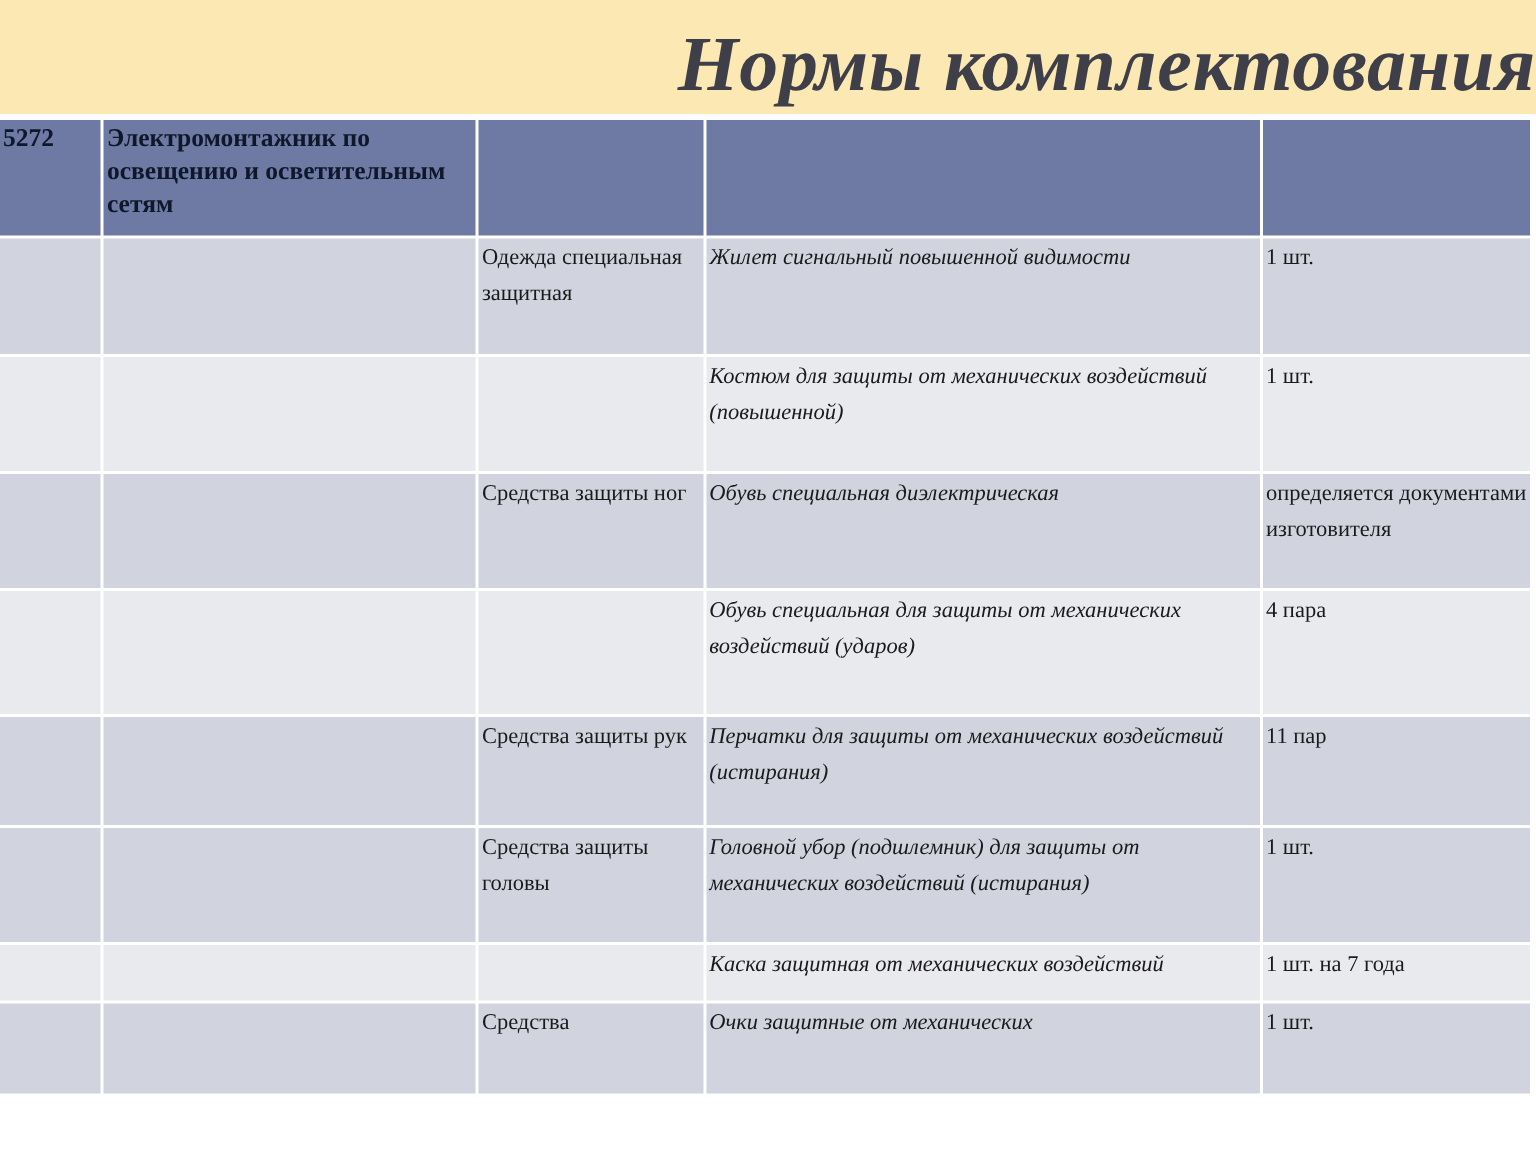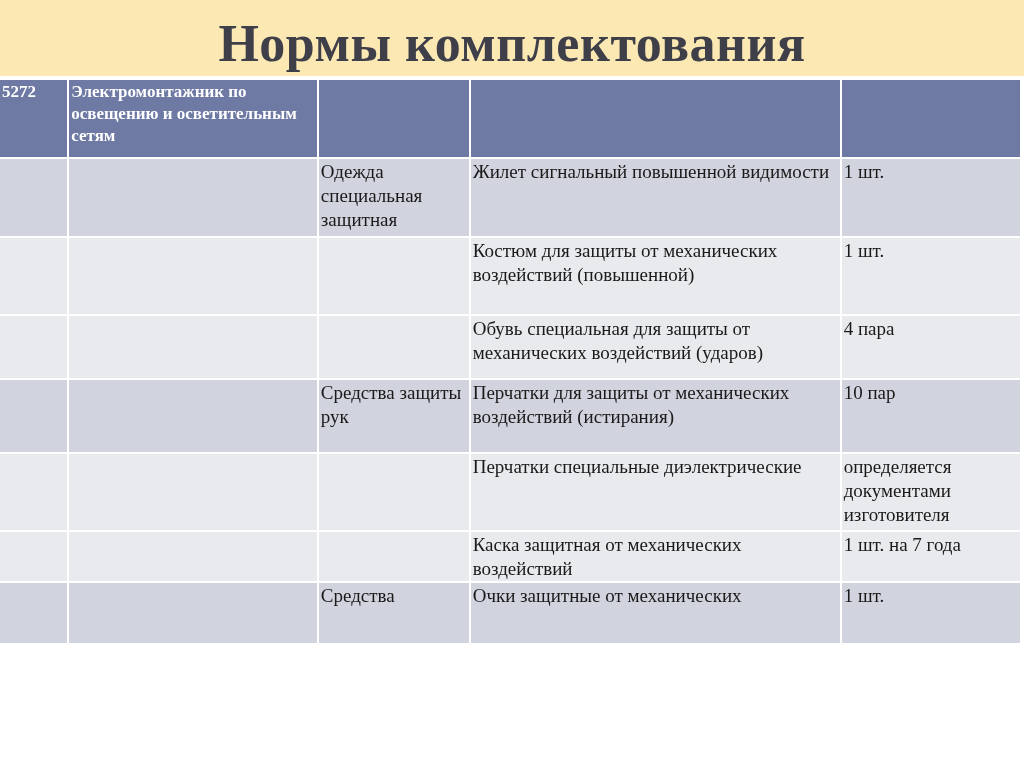--- a/index.html
+++ b/index.html
@@ -1,24 +1,24 @@
 <!DOCTYPE html>
 <html><head>
 <meta charset="utf-8">
 <style>
   html, body { margin:0; padding:0; }
   body { width:1024px; height:767px; overflow:hidden; background:#ffffff; position:relative; font-family:"Liberation Serif", serif; }
   .title-bar { position:absolute; left:0; top:0; width:1024px; height:76px; background:#fce8b2; }
-  .title { position:absolute; left:0; top:0; width:1024px; height:76px; line-height:88px; text-align:center; font-family:"Liberation Serif", serif; font-weight:bold; font-size:52px; color:#3f3f4a; letter-spacing:0.5px; }
+  .title { position:absolute; left:0; top:0; width:1024px; height:76px; line-height:88px; text-align:right; font-family:"Liberation Serif", serif; font-style:italic; font-weight:bold; font-size:52px; color:#3f3f4a; letter-spacing:0.5px; }
   .tbl { position:absolute; left:-2px; top:78px; border-collapse:separate; border-spacing:2px; }
-  .tbl td { vertical-align:top; padding:1px 2px 0 2px; font-size:19px; line-height:24px; color:#1a1a1a; box-sizing:border-box; }
-  .tbl tr.hdr td { background:#6e7aa3; color:#ffffff; font-weight:bold; font-size:17px; line-height:22px; }
+  .tbl td { vertical-align:top; padding:1px 2px 0 2px; font-size:15px; line-height:24px; color:#1a1a1a; box-sizing:border-box; }
+  .tbl tr.hdr td { background:#6e7aa3; color:#0f172a; font-weight:bold; font-size:17px; line-height:22px; }
   .tbl tr.odd td { background:#d1d4de; }
   .tbl tr.even td { background:#e9eaee; }
-  .c1 { width:68px; } .c2 { width:250px; } .c3 { width:151px; } .c4 { width:375px; } .c5 { width:180px; }
+  .c1 { width:68px; } .c2 { width:250px; } .c3 { width:151px; } .c4 { width:375px;font-style:italic; } .c5 { width:180px; }
 </style>
 </head>
 <body>
 
 <div class="title-bar">
   <div class="title">Нормы комплектования</div>
 </div>
 
 <table class="tbl">
   <tbody>
@@ -36,40 +36,47 @@
     <td class="c4">Жилет сигнальный повышенной видимости</td>
     <td class="c5">1 шт.</td>
   </tr>
   <tr class="even" style="height:76px">
     <td class="c1"></td>
     <td class="c2"></td>
     <td class="c3"></td>
     <td class="c4">Костюм для защиты от механических воздействий (повышенной)</td>
     <td class="c5">1 шт.</td>
   </tr>
-  <tr class="even" style="height:62px">
+  <tr class="odd" style="height:76px">
+    <td class="c1"></td>
+    <td class="c2"></td>
+    <td class="c3">Средства защиты ног</td>
+    <td class="c4">Обувь специальная диэлектрическая</td>
+    <td class="c5">определяется документами изготовителя</td>
+  </tr>
+  <tr class="even" style="height:82px">
     <td class="c1"></td>
     <td class="c2"></td>
     <td class="c3"></td>
     <td class="c4">Обувь специальная для защиты от механических воздействий (ударов)</td>
     <td class="c5">4 пара</td>
   </tr>
   <tr class="odd" style="height:72px">
     <td class="c1"></td>
     <td class="c2"></td>
     <td class="c3">Средства защиты рук</td>
     <td class="c4">Перчатки для защиты от механических воздействий (истирания)</td>
-    <td class="c5">10 пар</td>
+    <td class="c5">11 пар</td>
   </tr>
-  <tr class="even" style="height:76px">
+  <tr class="odd" style="height:76px">
     <td class="c1"></td>
     <td class="c2"></td>
-    <td class="c3"></td>
-    <td class="c4">Перчатки специальные диэлектрические</td>
-    <td class="c5">определяется документами изготовителя</td>
+    <td class="c3">Средства защиты головы</td>
+    <td class="c4">Головной убор (подшлемник) для защиты от механических воздействий (истирания)</td>
+    <td class="c5">1 шт.</td>
   </tr>
   <tr class="even" style="height:37px">
     <td class="c1"></td>
     <td class="c2"></td>
     <td class="c3"></td>
     <td class="c4">Каска защитная от механических воздействий</td>
     <td class="c5">1 шт. на 7 года</td>
   </tr>
   <tr class="odd" style="height:60px">
     <td class="c1"></td>

